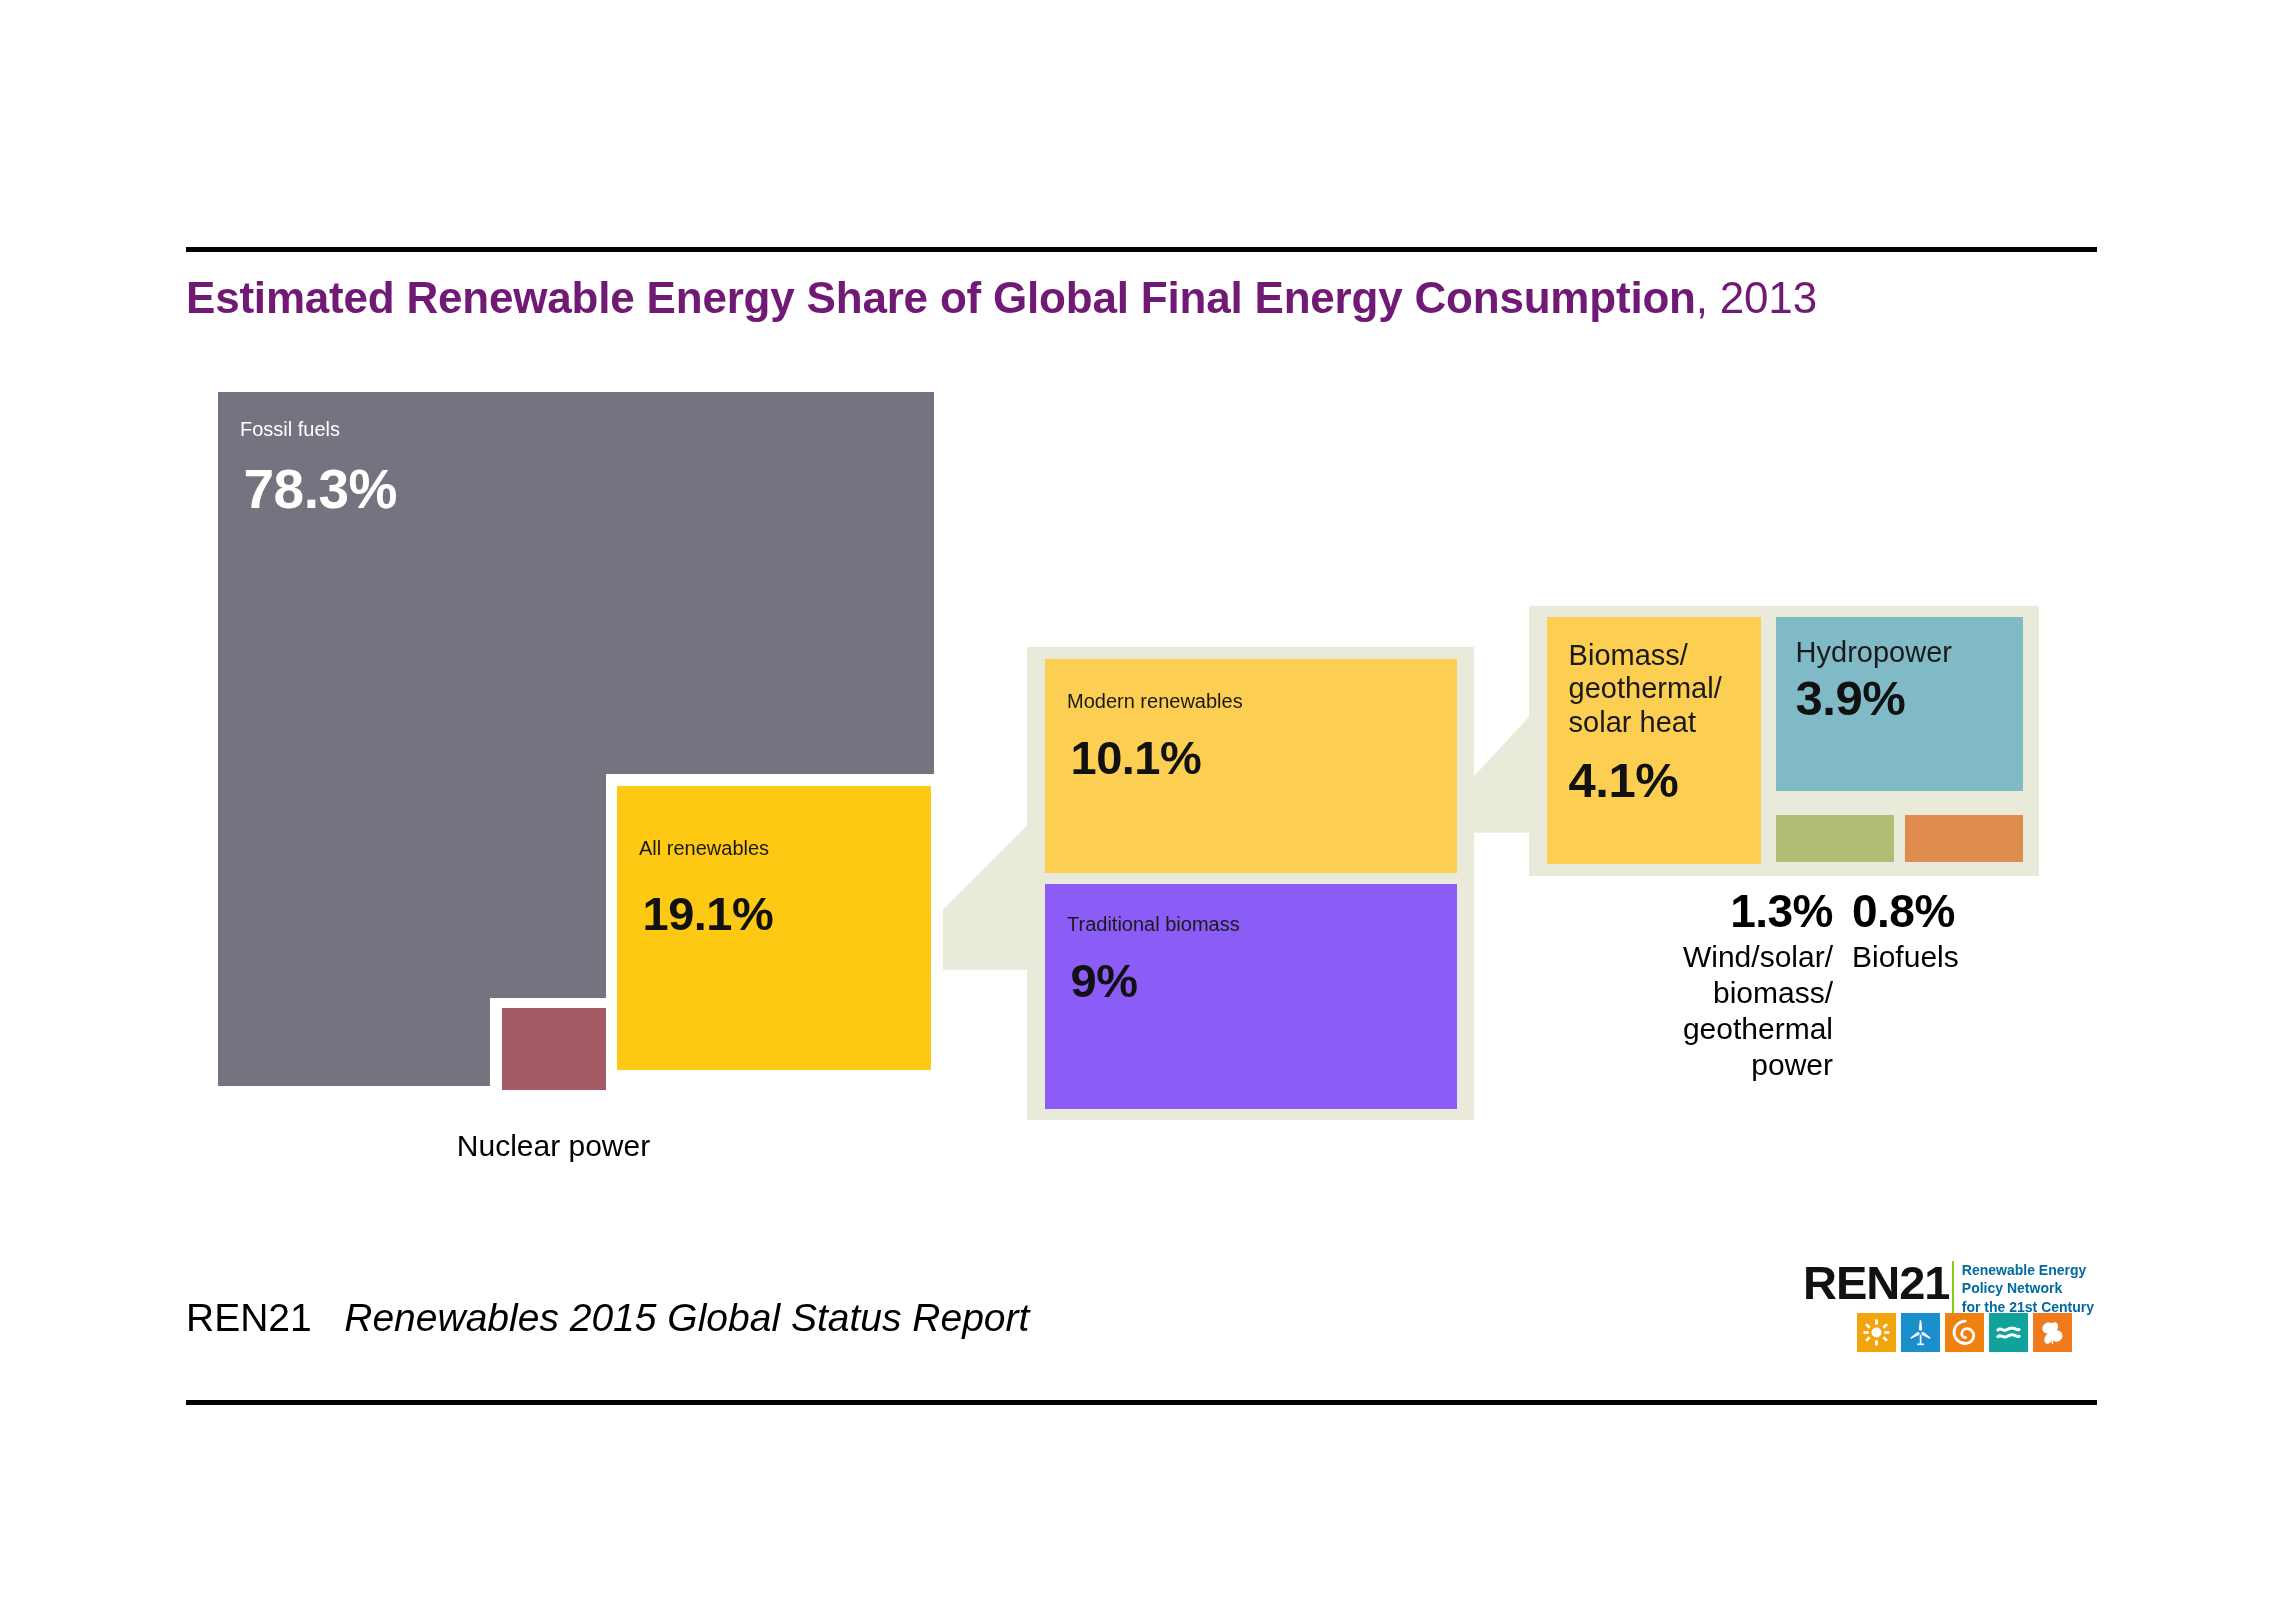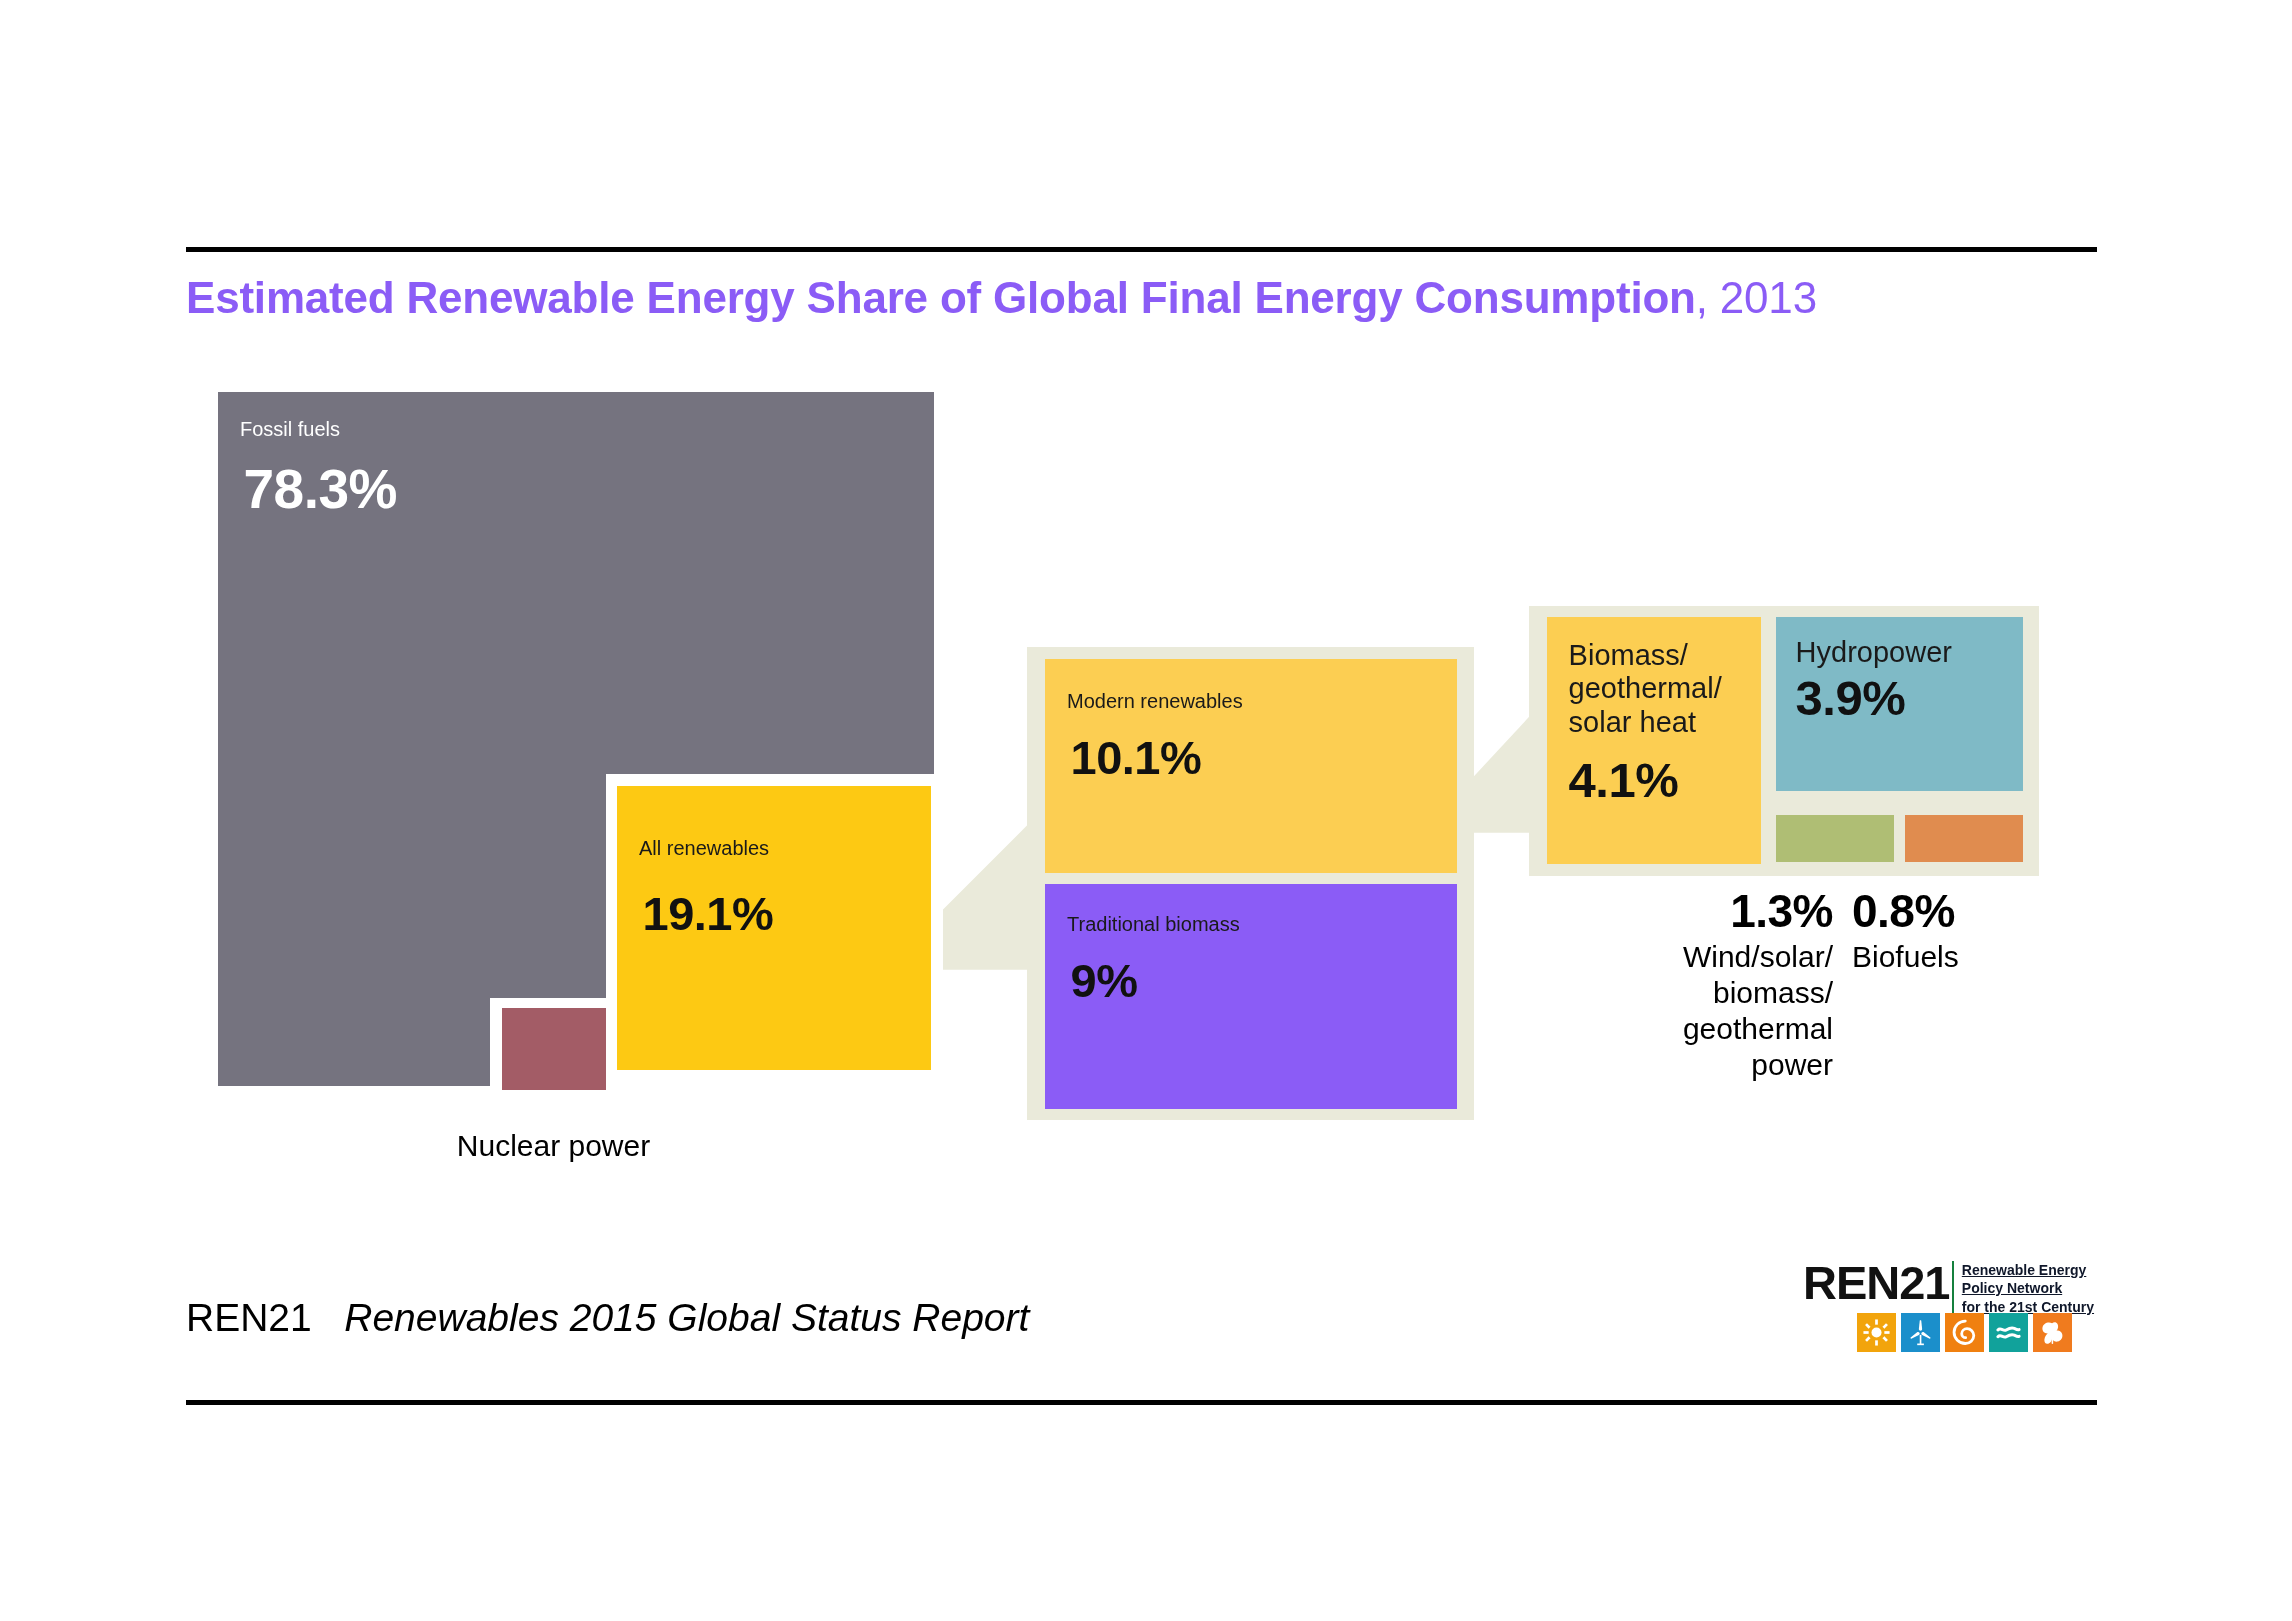--- a/index.html
+++ b/index.html
@@ -26,21 +26,21 @@
   .rule.top    { top: 247px; }
   .rule.bottom { top: 1400px; }
 
   
   .title {
     position: absolute;
     left: 186px;
     top: 274px;
     font-size: 44px;
     line-height: 1.1;
-    color: #8b5cf6;
+    color: #701a75;
     white-space: nowrap;
     letter-spacing: -0.2px;
   }
   .title .strong {
     font-weight: bold;
     font-stretch: condensed;
   }
   .title .year {
     font-weight: normal;
   }
@@ -237,25 +237,24 @@
     color: #111111;
     line-height: 1;
   }
   #logo .wordmark .num21 { font-weight: bold; }
   #logo .tagline {
     position: absolute;
     left: 149px; top: 2px;
     font-size: 14px;
     font-weight: bold;
     line-height: 1.32;
-    color: #0f172a;
+    color: #0369a1;
     white-space: pre-line;
-    border-left: 2px solid #15803d;
+    border-left: 2px solid #84cc16;
     padding-left: 7.8px;
-    text-decoration: underline;
   }
   #logo .icons {
     position: absolute;
     left: 54px;
     top: 54px;
     display: flex;
     gap: 4.9px;
   }
   #logo .icons .ibox {
     width: 39px;

